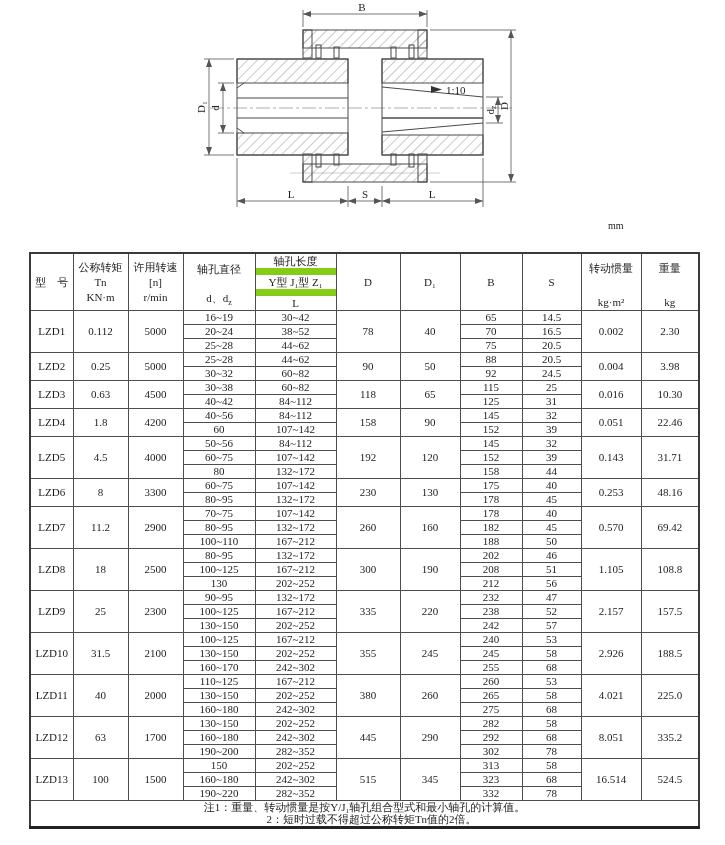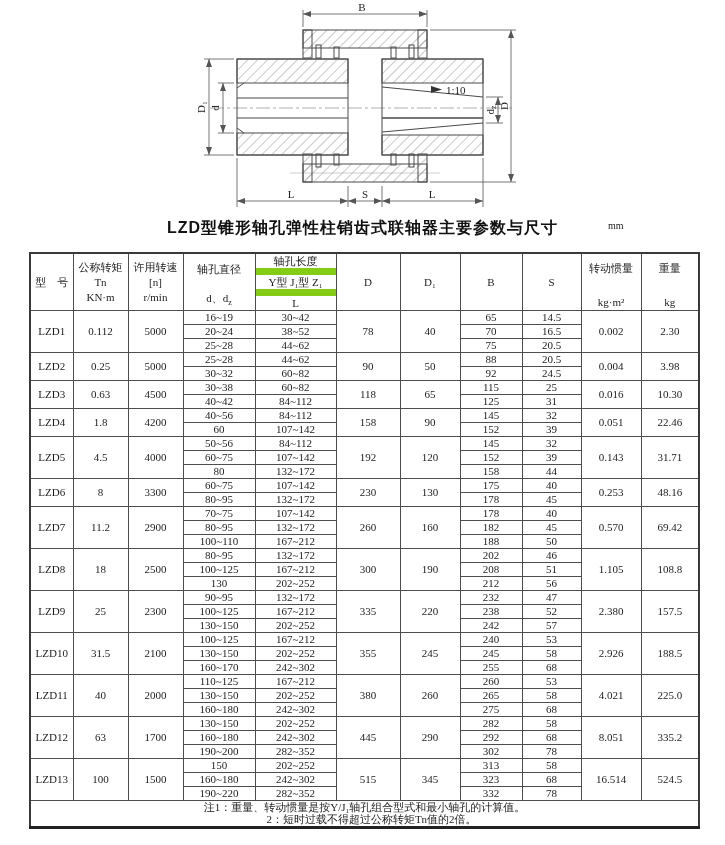--- a/index.html
+++ b/index.html
@@ -143,21 +143,20 @@
     <text x="219" y="108" text-anchor="middle" transform="rotate(-90,219,108)">d</text>
     <text x="494" y="110" text-anchor="middle" transform="rotate(-90,494,110)">
       <tspan>d</tspan><tspan font-size="8" dy="2">z</tspan>
     </text>
     <text x="508" y="106" text-anchor="middle" transform="rotate(-90,508,106)">D</text>
   </g>
 </svg>
 </div>
 
 <div class="title-row">
-  <div class="doc-title">LZD型锥形轴孔弹性柱销齿式联轴器主要参数与尺寸</div>
   <div class="unit-label">mm</div>
 </div>
 
 <div class="table-wrap">
 <table class="spec">
   <colgroup>
     <col style="width:43px">
         <col style="width:55px">
         <col style="width:55px">
     <col style="width:72px">
@@ -417,21 +416,21 @@
         <tr>
           <td rowspan="3">LZD9</td>
           <td rowspan="3">25</td>
           <td rowspan="3">2300</td>
           <td>90~95</td>
           <td>132~172</td>
           <td rowspan="3">335</td>
           <td rowspan="3">220</td>
           <td>232</td>
           <td>47</td>
-          <td rowspan="3">2.380</td>
+          <td rowspan="3">2.157</td>
           <td rowspan="3">157.5</td>
         </tr>
         <tr>
           <td>100~125</td>
           <td>167~212</td>
           <td>238</td>
           <td>52</td>
         </tr>
         <tr>
           <td>130~150</td>

